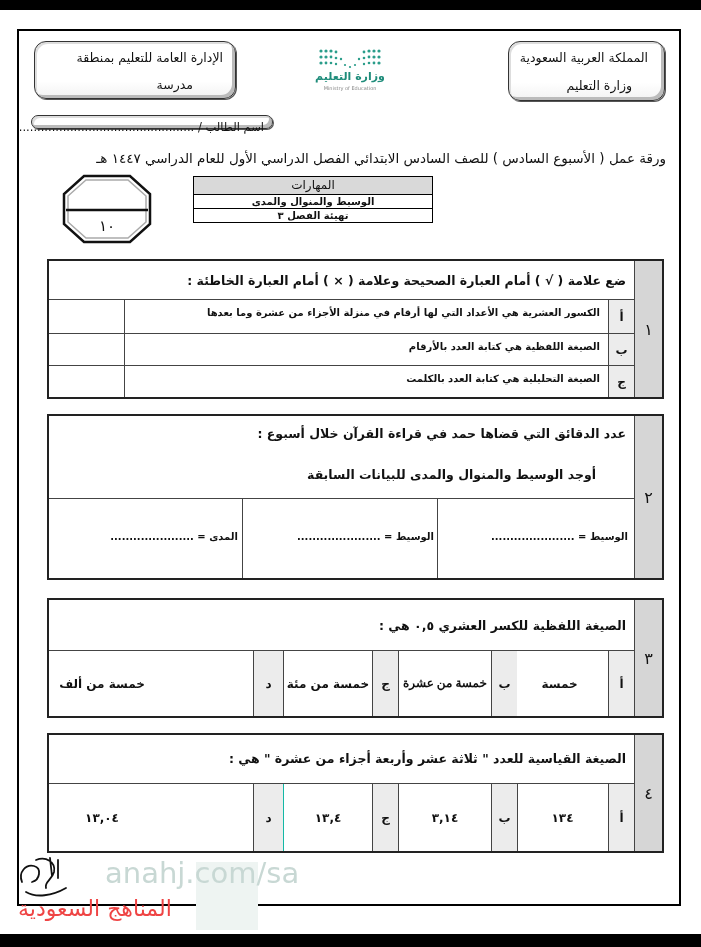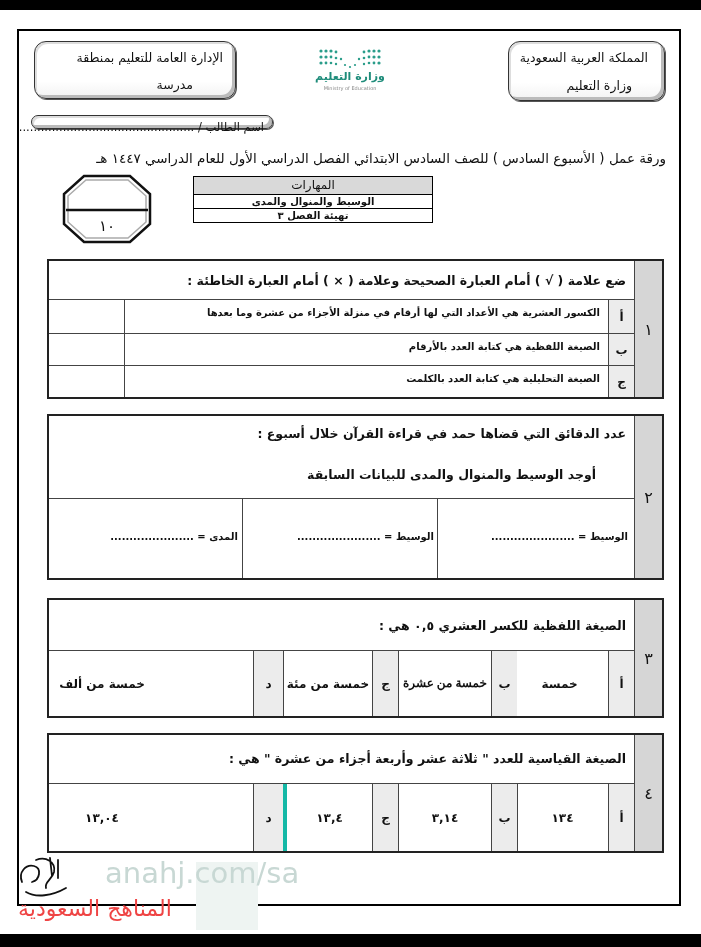--- a/index.html
+++ b/index.html
@@ -178,21 +178,21 @@
 <div class="qbox" style="top:733px; height:120px;">
   <div class="qnum">٤</div>
   <div class="qbody">
     <div class="qprompt" style="top:16px;">الصيغة القياسية للعدد " ثلاثة عشر وأربعة أجزاء من عشرة " هي :</div>
     <div class="hline" style="top:48px;"></div>
     <div class="letter-cell" style="right:0; top:49px; width:26px; bottom:0; border-left:1px solid #444;">أ</div>
     <div class="opt" style="right:27px; top:49px; width:90px; bottom:0; border-left:1px solid #444;">١٣٤</div>
     <div class="letter-cell" style="right:117px; top:49px; width:26px; bottom:0; border-left:1px solid #444;">ب</div>
     <div class="opt" style="right:143px; top:49px; width:93px; bottom:0; border-left:1px solid #444;">٣,١٤</div>
     <div class="letter-cell" style="right:236px; top:49px; width:26px; bottom:0; border-left:1px solid #444;">ج</div>
-    <div class="opt" style="right:262px; top:49px; width:89px; bottom:0; border-left:4px solid #14b8a6;">١٣,٤</div>
+    <div class="opt" style="right:262px; top:49px; width:89px; bottom:0; border-left:1px solid #14b8a6;">١٣,٤</div>
     <div class="letter-cell" style="right:351px; top:49px; width:30px; bottom:0; border-left:1px solid #444;">د</div>
     <div class="opt" style="left:0; top:49px; width:106px; bottom:0;">١٣,٠٤</div>
   </div>
 </div>
 
 <div class="wm-square"></div>
 <div class="watermark">anahj.com/sa</div>
 <div class="watermark2">المناهج السعودية</div>
 <svg class="signature" viewBox="0 0 56 50">
   <path d="M6,30 C2,20 10,12 18,14 C26,16 24,28 16,30 M20,8 C30,4 40,10 38,20 C36,28 28,30 30,36 M10,40 C20,46 36,44 50,36 M34,6 L36,24 M42,8 L42,26" fill="none" stroke="#111" stroke-width="1.8" stroke-linecap="round"></path>

